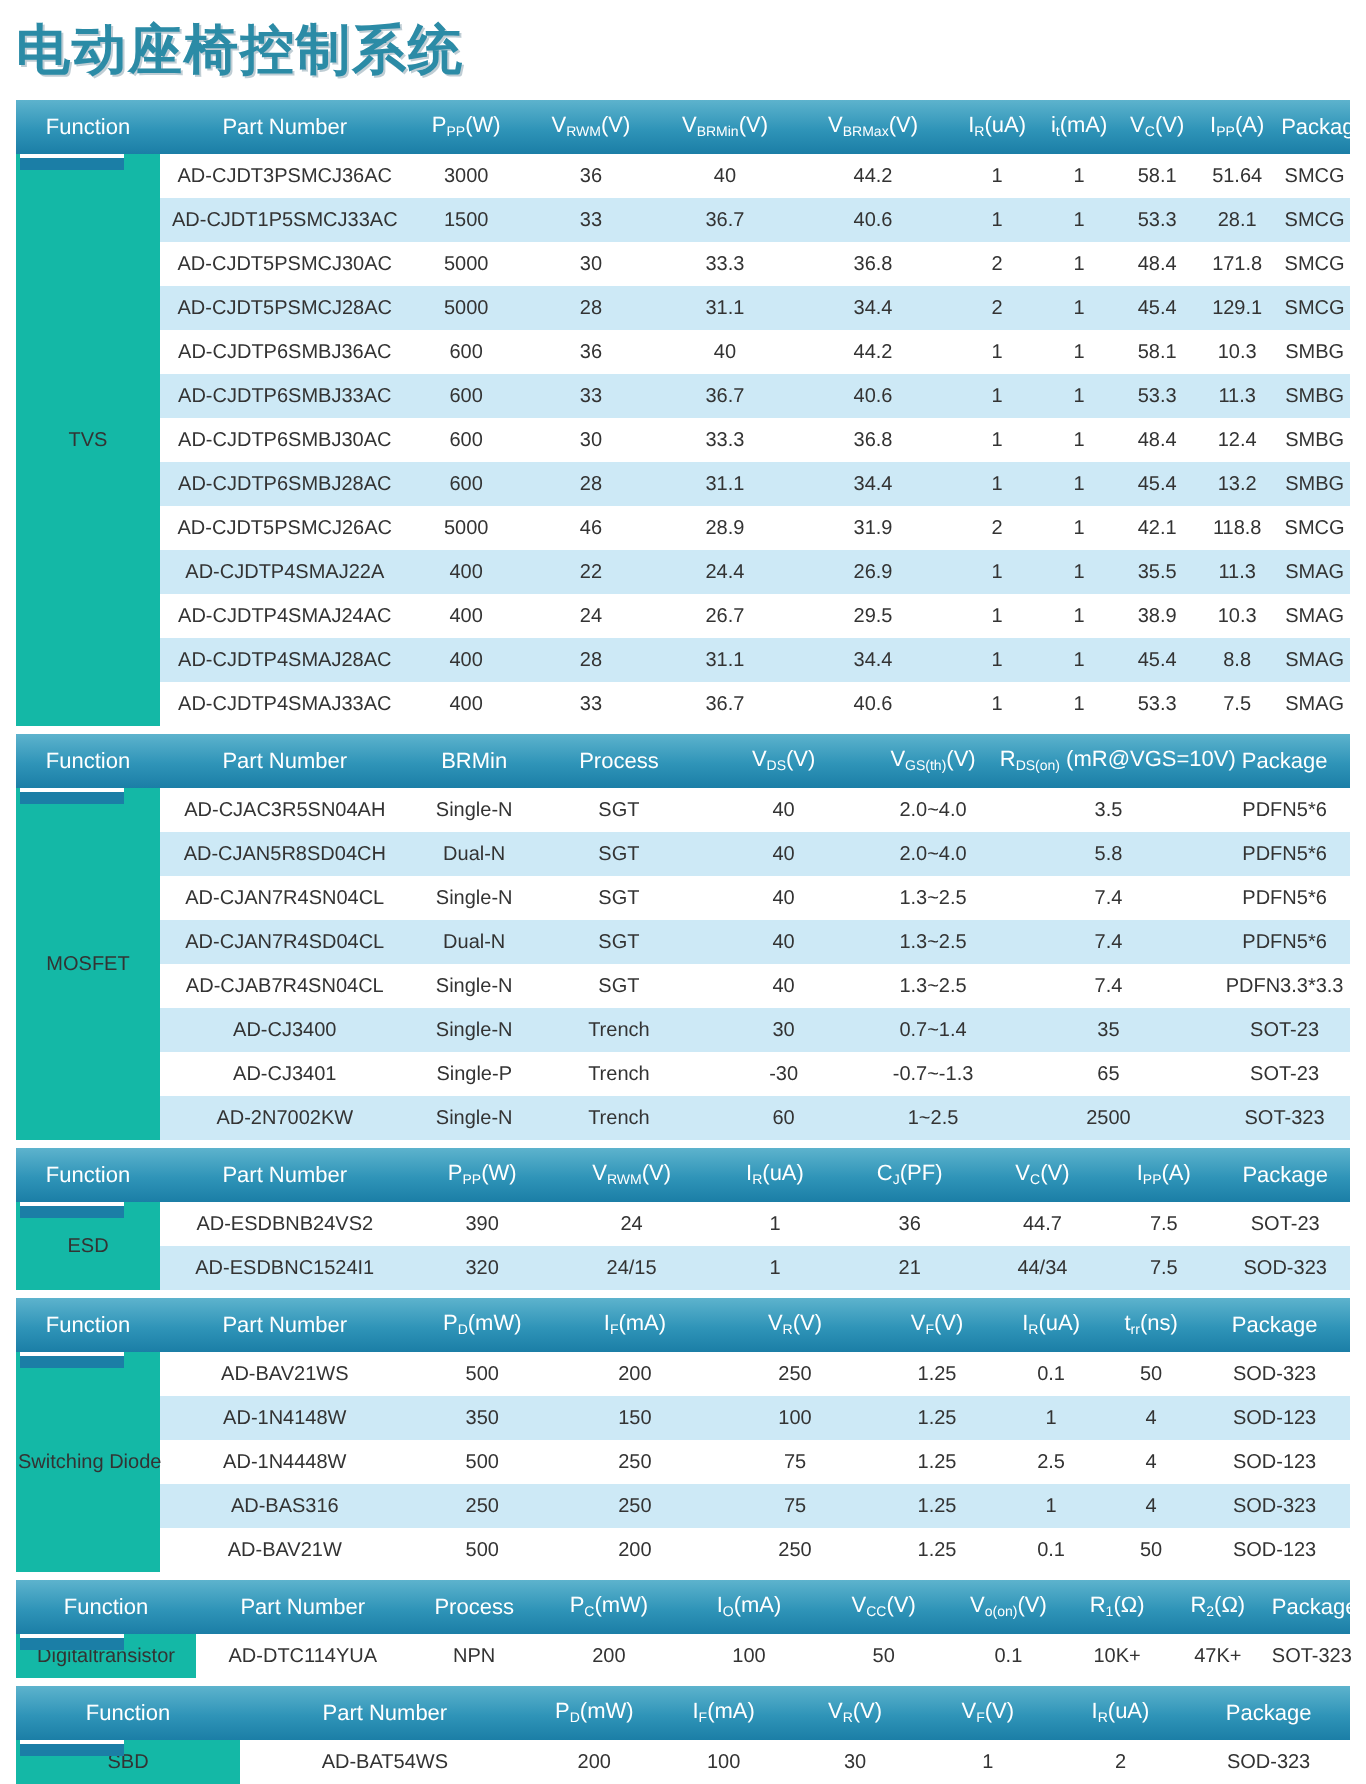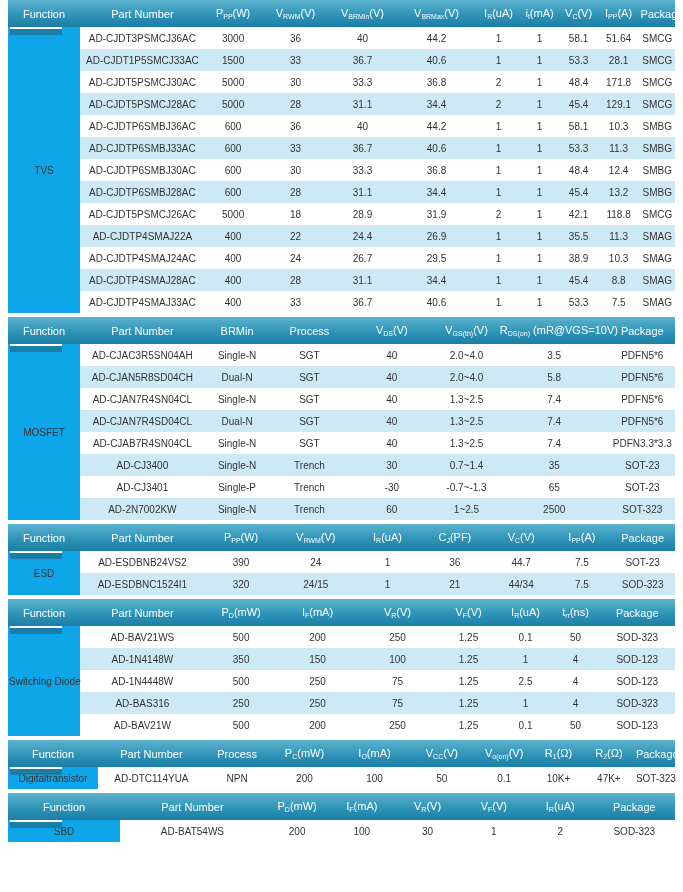--- a/index.html
+++ b/index.html
@@ -18,31 +18,32 @@
   .tbl th{
     background:linear-gradient(180deg,#5db3cd 0%,#2f94b8 55%,#1b7ea6 100%);
     color:#fff;font-size:11px;font-weight:400;height:27px;
     text-align:center;vertical-align:middle;padding:0 1px;white-space:nowrap;overflow:visible;
   }
   .tbl td{
     font-size:10px;color:#333;text-align:center;vertical-align:middle;
     height:22px;padding:0 1px;white-space:nowrap;overflow:visible;
   }
   .tbl tbody tr:nth-child(even) td{background:#cde9f6;}
-  .tbl td.fn{background:#0ea5e9;color:#333;}
+  .tbl td.fn{background:#14b8a6;color:#333;}
   sub{font-size:7px;vertical-align:-2px;letter-spacing:0;}
   .fn-tab{
     position:absolute;top:27px;left:2px;width:52px;height:6px;
     background:#1b7ea6;border-top:2px solid #ffffff;
   }
 </style>
 </head>
 <body>
 
 <div class="page">
+  <h1 class="title">电动座椅控制系统</h1>
   <div id="tables">
       <div class="tbl-wrap">
         <table class="tbl">
           <colgroup>
             <col style="width: 10.8%;">
             <col style="width: 18.7%;">
             <col style="width: 8.5%;">
             <col style="width: 10.2%;">
             <col style="width: 9.9%;">
             <col style="width: 12.3%;">
@@ -161,21 +162,21 @@
               <td>34.4</td>
               <td>1</td>
               <td>1</td>
               <td>45.4</td>
               <td>13.2</td>
               <td>SMBG</td>
             </tr>
             <tr>
               <td>AD-CJDT5PSMCJ26AC</td>
               <td>5000</td>
-              <td>18</td>
+              <td>46</td>
               <td>28.9</td>
               <td>31.9</td>
               <td>2</td>
               <td>1</td>
               <td>42.1</td>
               <td>118.8</td>
               <td>SMCG</td>
             </tr>
             <tr>
               <td>AD-CJDTP4SMAJ22A</td>

